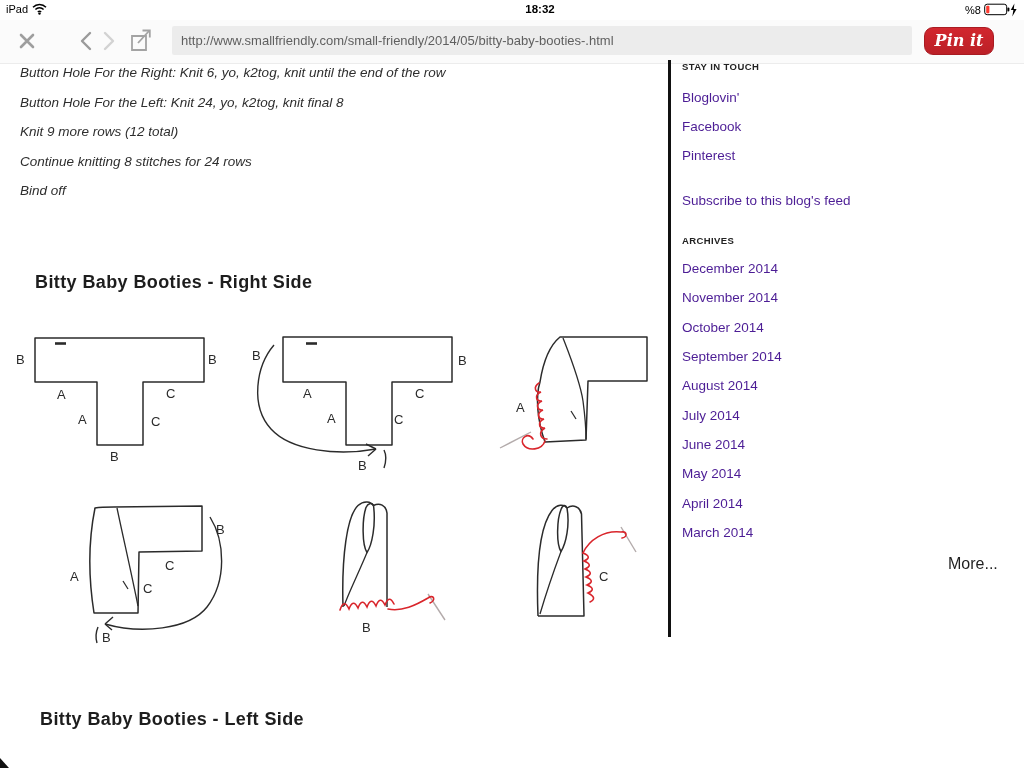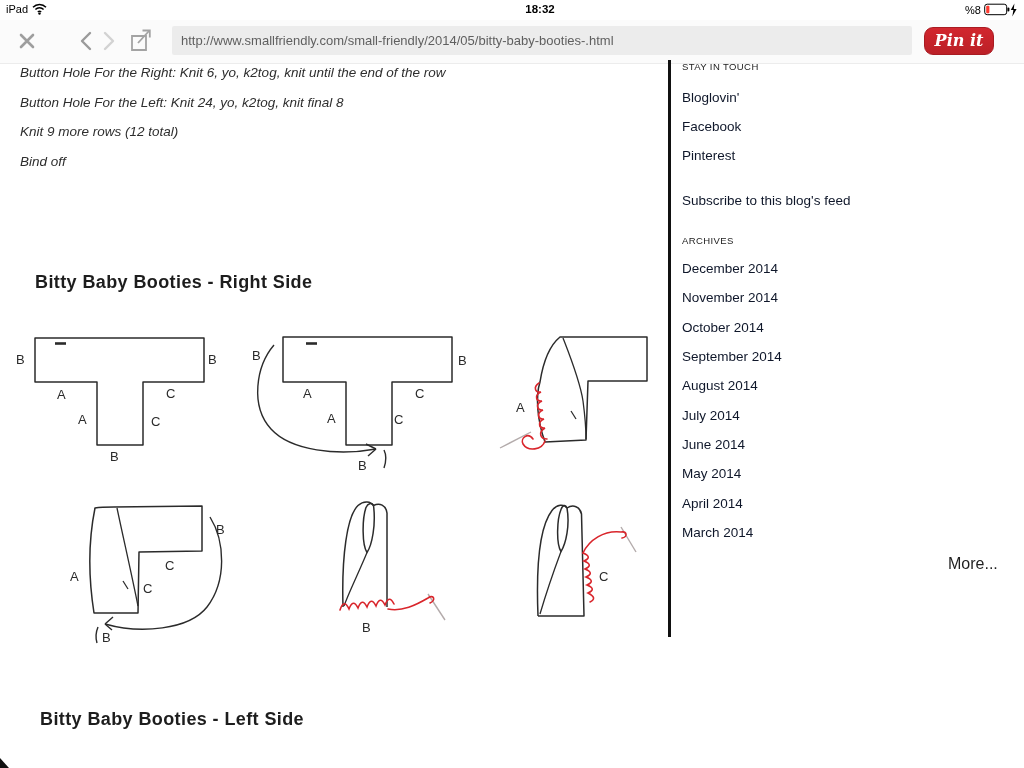--- a/index.html
+++ b/index.html
@@ -26,22 +26,22 @@
   
   .instructions{position:absolute;left:20px;top:64px;width:645px;font-style:italic;}
   .instructions p{margin:0 0 12.5px 0;font-size:13.5px;line-height:17px;color:#2e2e2e;}
   .h-right{position:absolute;left:35px;top:272px;font-size:18px;font-weight:bold;letter-spacing:.4px;color:#1d1d1d;}
   .h-left{position:absolute;left:40px;top:709px;font-size:18px;font-weight:bold;letter-spacing:.4px;color:#1d1d1d;text-align:right;}
   .diagram-svg{position:absolute;left:0;top:318px;}
   .diagram-svg text{font-family:"Liberation Sans",sans-serif;font-size:13px;fill:#2b2b2b;}
 
   
   .divider{position:absolute;left:668px;top:60px;width:2.5px;height:577px;background:#111;}
-  .side-item{position:absolute;left:682px;font-size:13.5px;color:#0f172a;white-space:nowrap;}
-  .side-head{position:absolute;left:682px;font-size:9.5px;font-weight:normal;letter-spacing:.4px;color:#222;}
+  .side-item{position:absolute;left:682px;font-size:13.5px;color:#4c1d95;white-space:nowrap;}
+  .side-head{position:absolute;left:682px;font-size:9.5px;font-weight:bold;letter-spacing:.4px;color:#222;}
   .more-link{position:absolute;left:948px;top:555px;font-size:16px;color:#1f1f1f;}
 
   .frag{position:absolute;left:0;top:755px;}
 </style>
 </head>
 <body>
 
 <div id="screen">
 
   <div class="statusbar">
@@ -82,20 +82,21 @@
       <path d="M13.5 2.5 H20.8 V9.5" fill="none" stroke="#a3a3a3" stroke-width="1.8"></path>
     </svg>
     <div class="urlfield">http://www.smallfriendly.com/small-friendly/2014/05/bitty-baby-booties-.html</div>
     <div class="pinit">Pin it</div>
   </div>
 
   <div class="instructions">
     <p>Button Hole For the Right: Knit 6, yo, k2tog, knit until the end of the row</p>
     <p>Button Hole For the Left: Knit 24, yo, k2tog, knit final 8</p>
     <p>Knit 9 more rows (12 total)</p>
+    <p>Continue knitting 8 stitches for 24 rows</p>
     <p>Bind off</p>
   </div>
 
   <div class="h-right">Bitty Baby Booties - Right Side</div>
 
   <svg class="diagram-svg" width="668" height="345" viewBox="0 318 668 345">
     <g fill="none" stroke="#2b2b2b" stroke-width="1.5" stroke-linejoin="round">
 
       <path d="M35 338 H204 V382 H143 V445 H97 V382 H35 Z"></path>
       <path d="M55 343.5 H66" stroke-width="2.6"></path>

